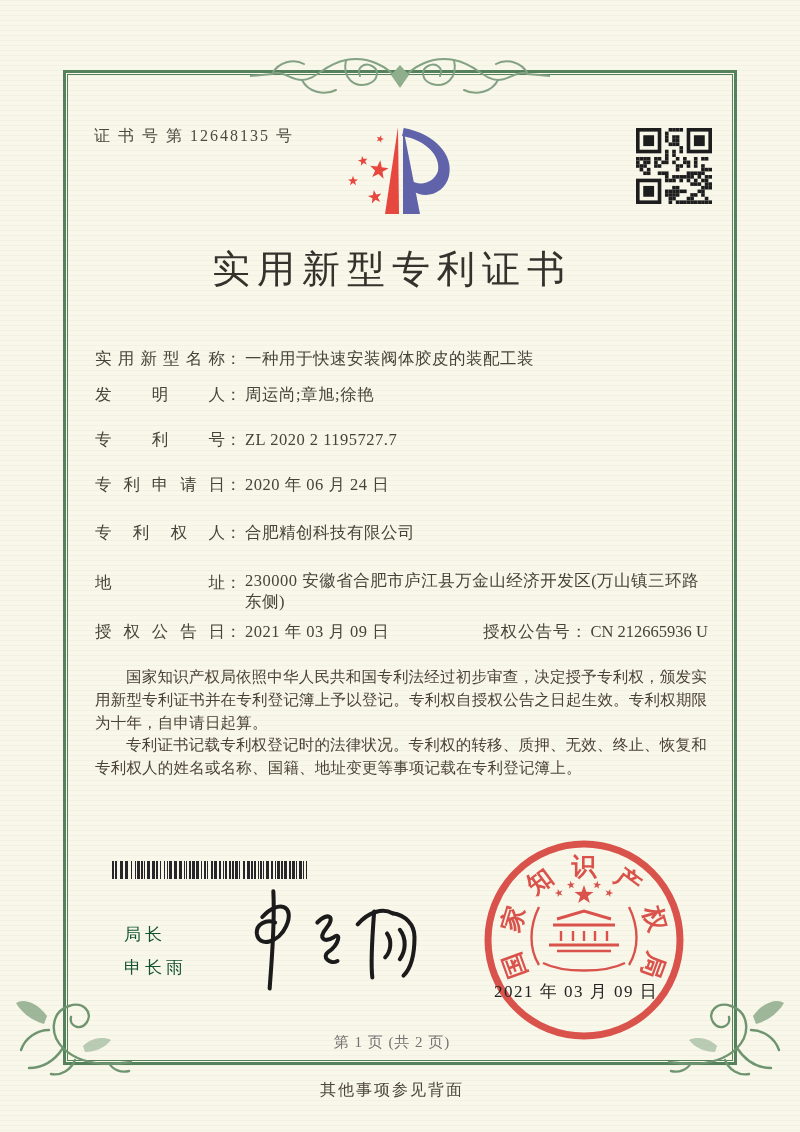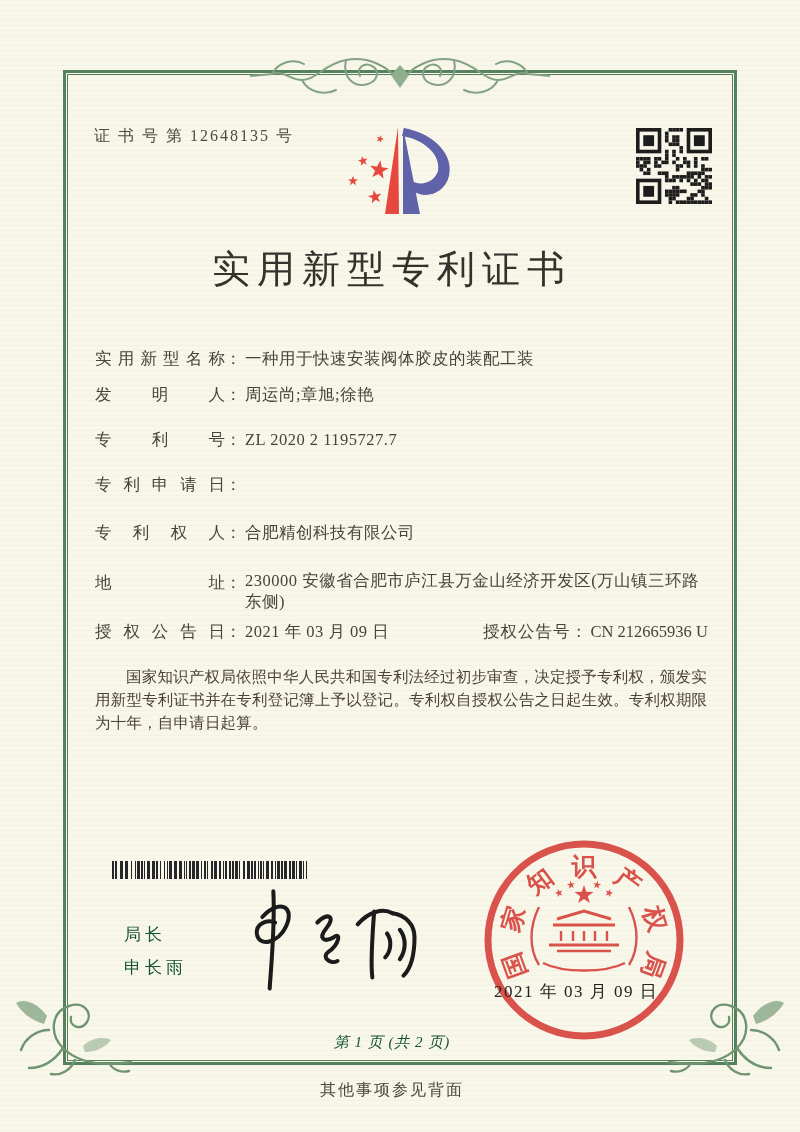--- a/index.html
+++ b/index.html
@@ -56,21 +56,21 @@
   .director{
     left:124px;top:918px;color:#14532d;font-size:17px;
     line-height:33px;letter-spacing:4px;
   }
   .sealdate{
     left:494px;top:980px;font-size:17px;color:#232323;
     letter-spacing:1.5px;z-index:6;
   }
   .pageline{
     left:0;right:16px;top:1033px;text-align:center;
-    font-size:15px;color:#14532d;letter-spacing:1px;font-style:italic;
+    font-size:15px;color:#737373;letter-spacing:1px;
   }
   .backnote{
     left:0;right:16px;top:1080px;text-align:center;
     font-size:16px;color:#4c4639;letter-spacing:2px;
   }
   .seal-char{
     font-family:"Liberation Serif","DejaVu Serif",serif;
     font-size:25px;font-weight:bold;fill:#d7463f;
     text-anchor:middle;dominant-baseline:central;
   }
@@ -290,20 +290,21 @@
     <span class="fvalue">周运尚;章旭;徐艳</span>
   </div>
   <div class="frow r2">
     <span class="flabel">专利号</span>
       <span class="fcolon">：</span>
     <span class="fvalue">ZL 2020 2 1195727.7</span>
   </div>
   <div class="frow r3">
     <span class="flabel">专利申请日</span>
       <span class="fcolon">：</span>
+    <span class="fvalue">2020 年 06 月 24 日</span>
   </div>
   <div class="frow r4">
     <span class="flabel">专利权人</span>
       <span class="fcolon">：</span>
     <span class="fvalue">合肥精创科技有限公司</span>
   </div>
   <div class="frow addr">
     <span class="flabel">地址</span>
       <span class="fcolon">：</span>
     <span class="fvalue">230000 安徽省合肥市庐江县万金山经济开发区(万山镇三环路东侧)</span>
@@ -313,20 +314,21 @@
       <span class="fcolon">：</span>
     <span class="gval">2021 年 03 月 09 日</span>
     <span class="flabel2">授权公告号</span>
       <span class="fcolon">：</span>
     <span>CN 212665936 U</span>
   </div>
 </div>
 
 <div class="abs paras">
   <p>国家知识产权局依照中华人民共和国专利法经过初步审查，决定授予专利权，颁发实用新型专利证书并在专利登记簿上予以登记。专利权自授权公告之日起生效。专利权期限为十年，自申请日起算。</p>
+  <p>专利证书记载专利权登记时的法律状况。专利权的转移、质押、无效、终止、恢复和专利权人的姓名或名称、国籍、地址变更等事项记载在专利登记簿上。</p>
 </div>
 
 <svg id="barcodeSvg" class="abs" style="left:112px;top:861px;" width="200" height="18" viewBox="0 0 200 18">
     <rect x="0" y="0" width="2" height="18" fill="#27272b"></rect>
     <rect x="3" y="0" width="2" height="18" fill="#27272b"></rect>
     <rect x="8" y="0" width="3" height="18" fill="#27272b"></rect>
     <rect x="13" y="0" width="3" height="18" fill="#27272b"></rect>
     <rect x="19" y="0" width="1" height="18" fill="#27272b"></rect>
     <rect x="23" y="0" width="1" height="18" fill="#27272b"></rect>
     <rect x="25" y="0" width="3" height="18" fill="#27272b"></rect>

